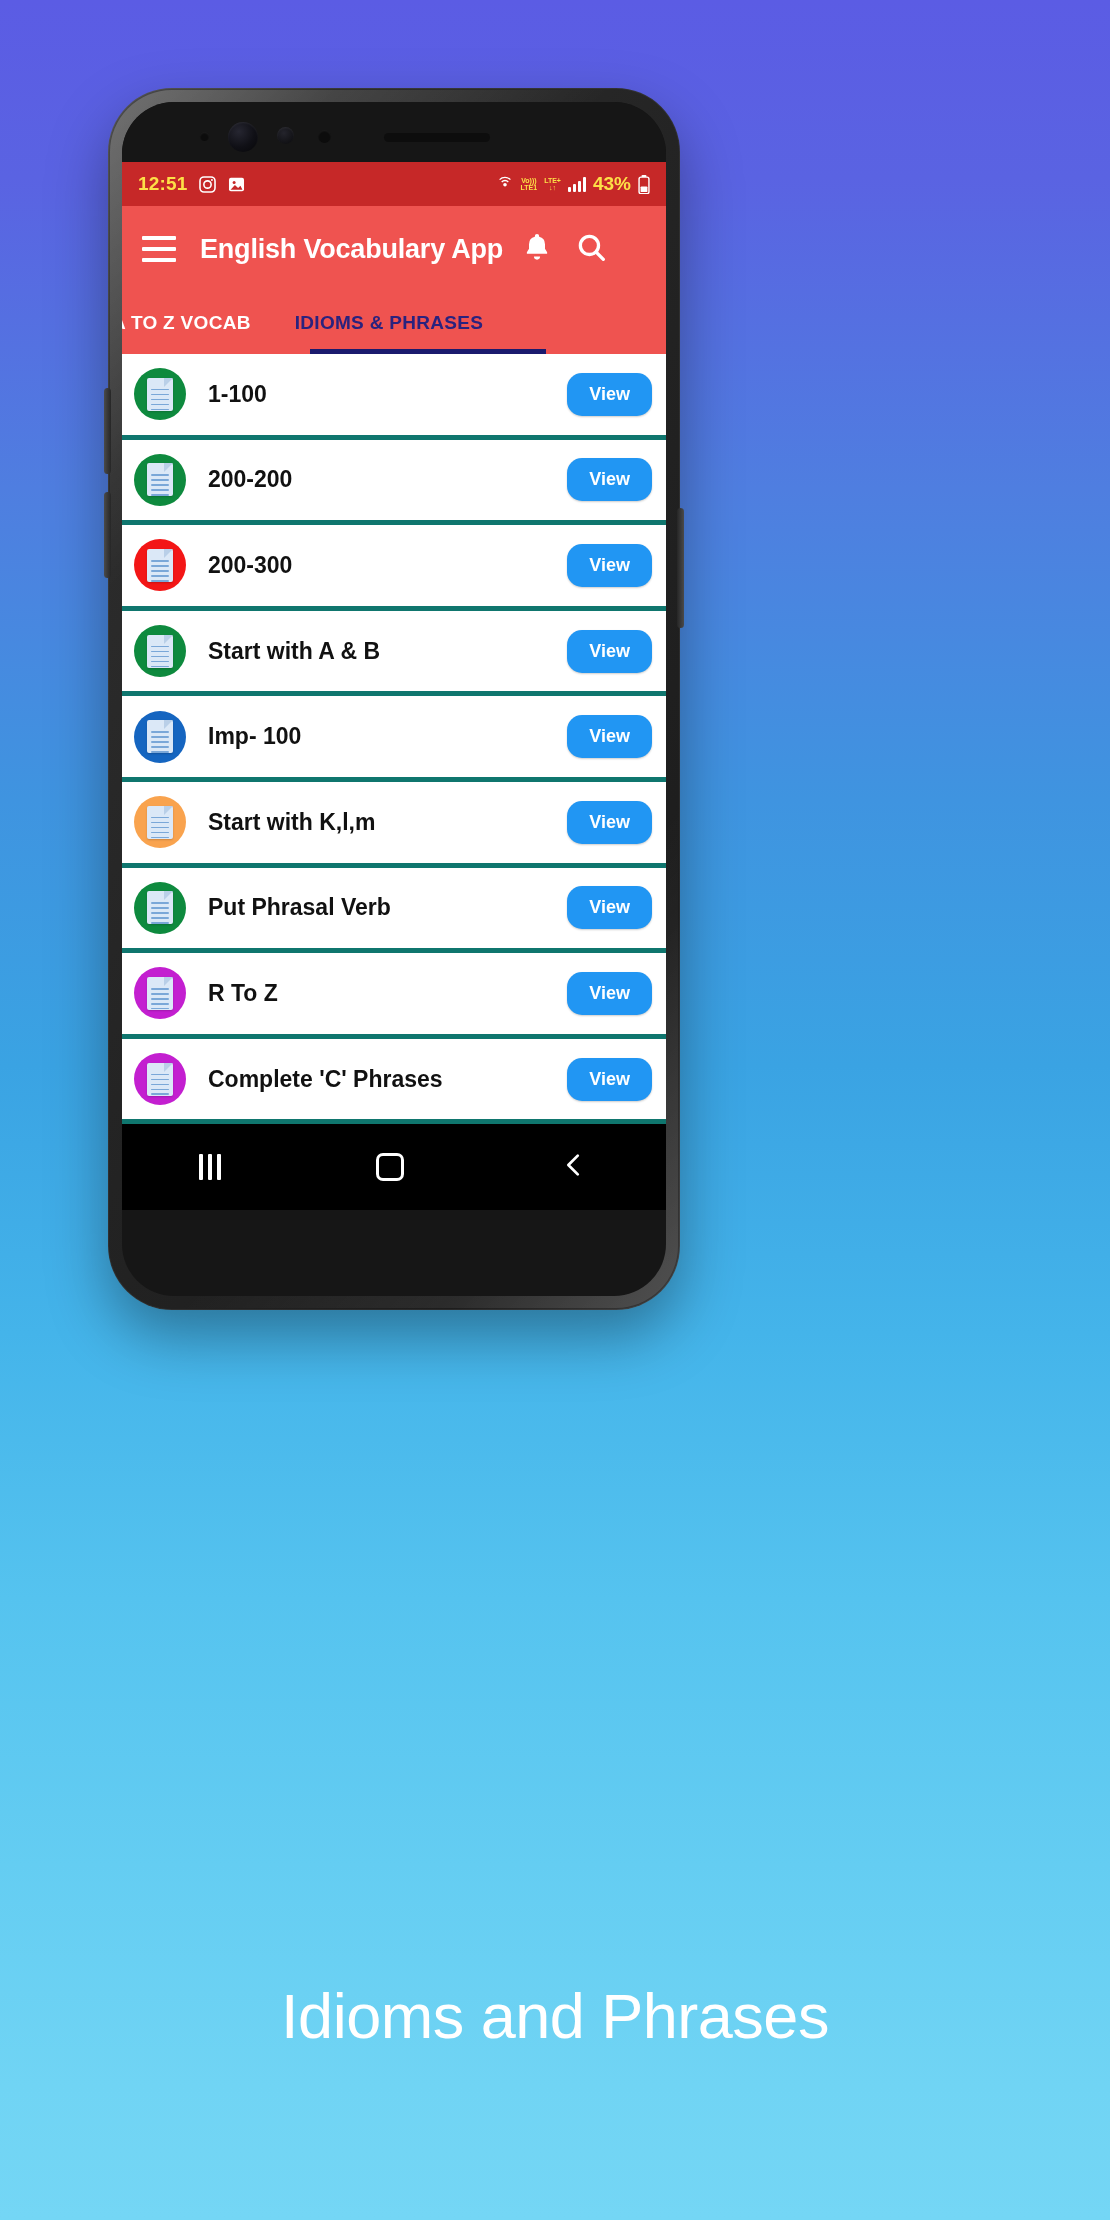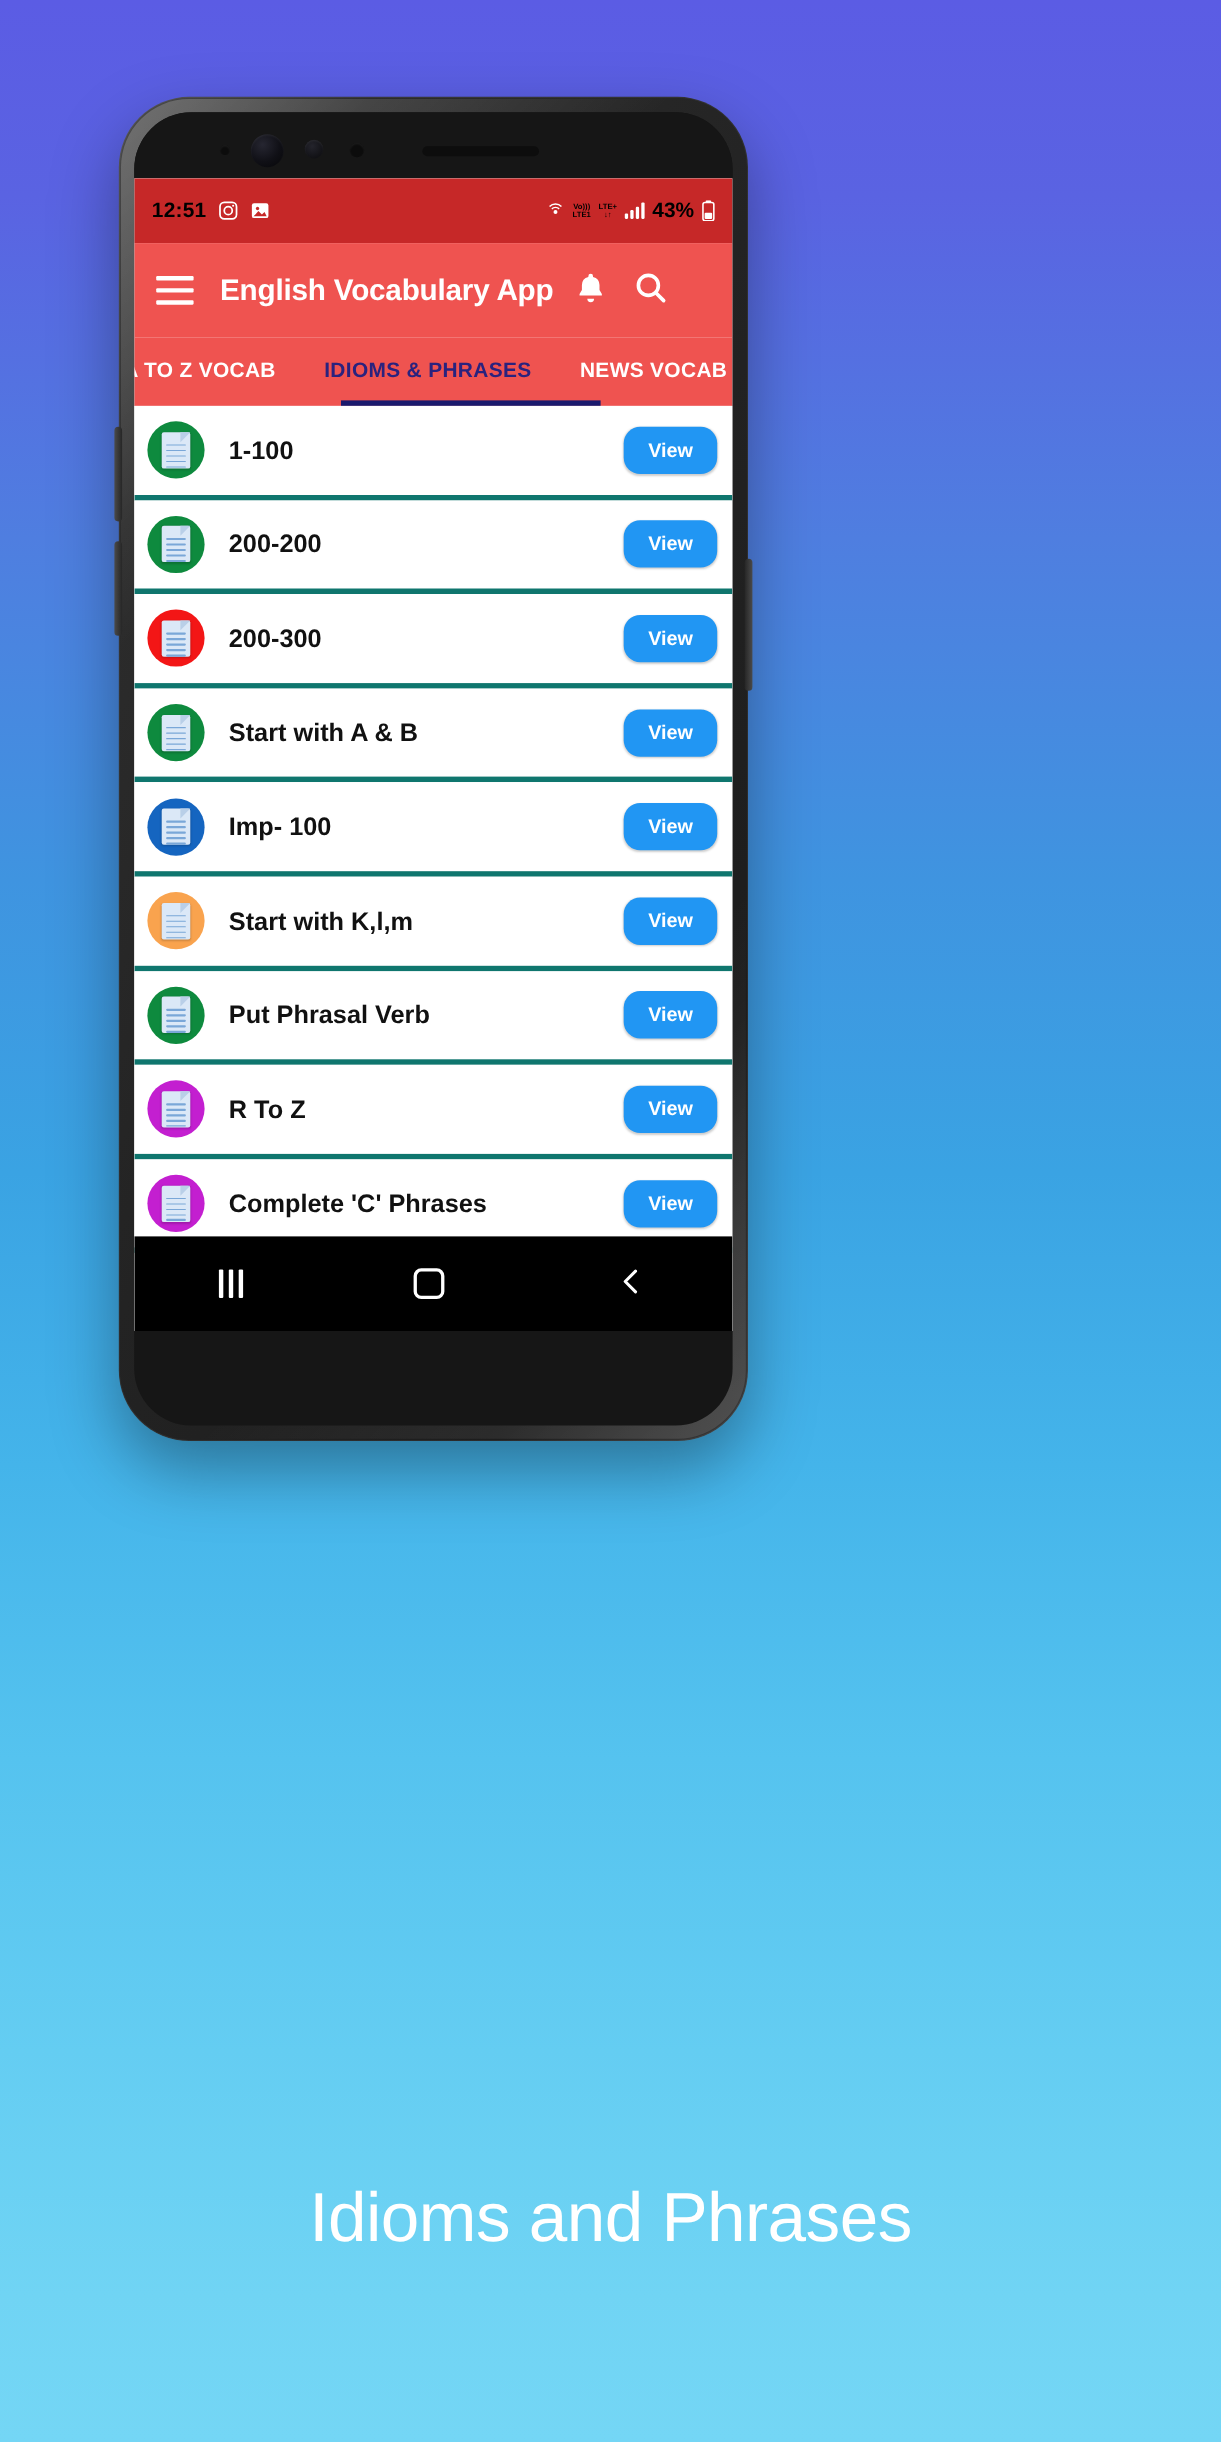--- a/index.html
+++ b/index.html
@@ -61,21 +61,21 @@
 
   #screen {
     position: absolute; left: 0; top: 60px;
     width: 544px; height: 1048px;
     background: #ffffff;
     overflow: hidden;
   }
 
   
   #statusbar {
-    height: 59px; background: #c62828; color: #000000;
+    height: 44px; background: #c62828; color: #fde047;
     display: flex; align-items: center; padding: 0 16px;
     font-size: 19px; font-weight: bold;
   }
   #status-left { display:flex; align-items:center; gap: 10px; }
   #clock { letter-spacing: .2px; }
   .sb-ico { display:inline-flex; align-items:center; }
   #status-right { margin-left:auto; display:flex; align-items:center; gap: 7px; font-size:17px;justify-content:center; }
   #battery-pct { font-weight:bold; font-size:19px; }
   .vo-stack { display:flex; flex-direction:column; align-items:center; line-height:1; font-size:7px; font-weight:bold; }
   .vo-stack span { display:block; }
@@ -249,23 +249,20 @@
         </div>
       </div>
 
       <div id="tabs">
         <div class="tab" style="margin-left:-32px;">
           <span>A TO Z VOCAB</span>
         </div>
         <div class="tab active">
           <span>IDIOMS &amp; PHRASES</span>
         </div>
-        <div class="tab">
-          <span>NEWS VOCAB</span>
-        </div>
         <div id="tab-underline"></div>
       </div>
 
       <div id="list">
           <div class="row">
             <div class="row-icon" style="background: rgb(14, 138, 62);">
               <div class="doc">
                 <div class="doc-lines">
                   <i></i>
                   <i></i>

